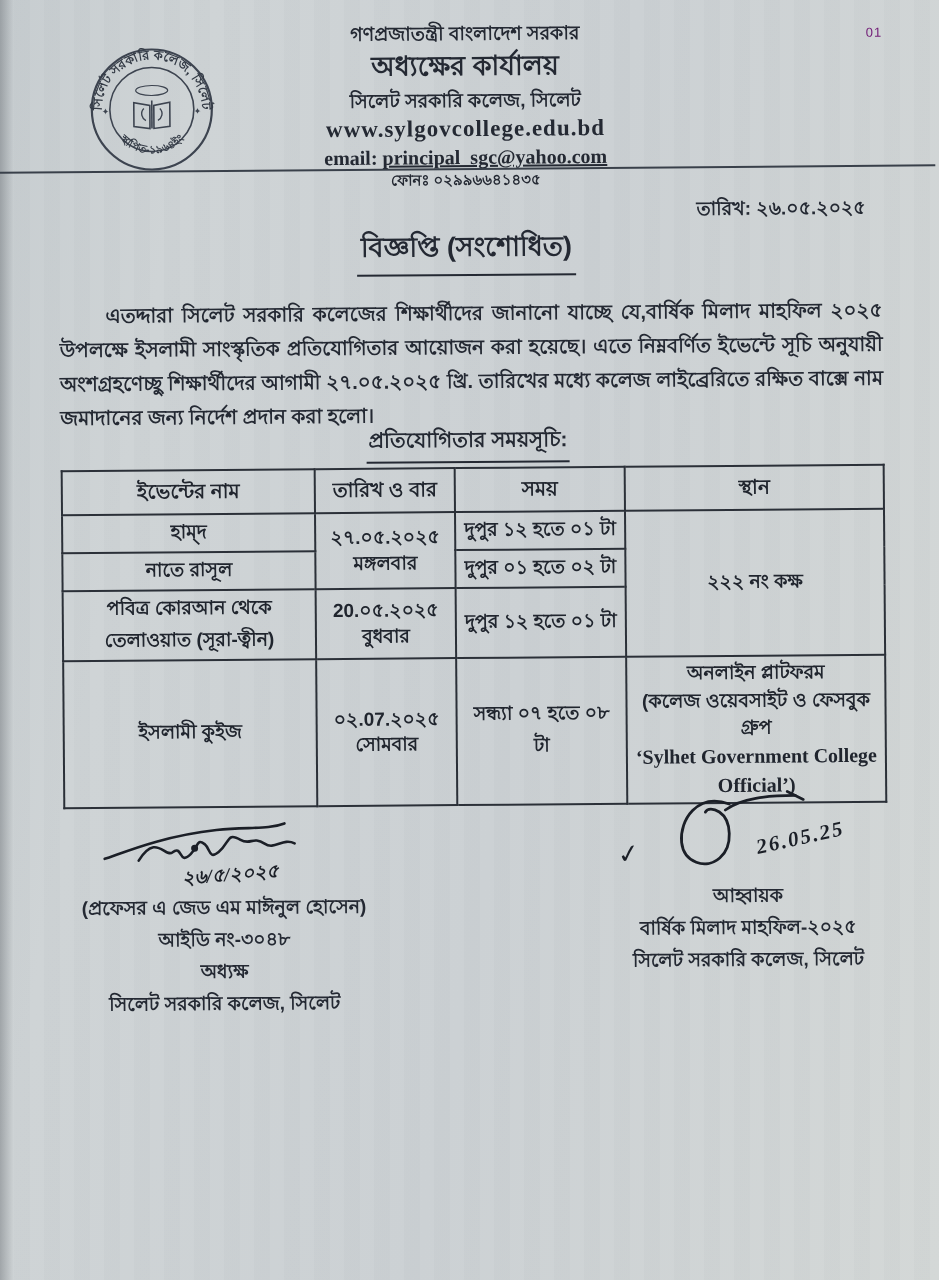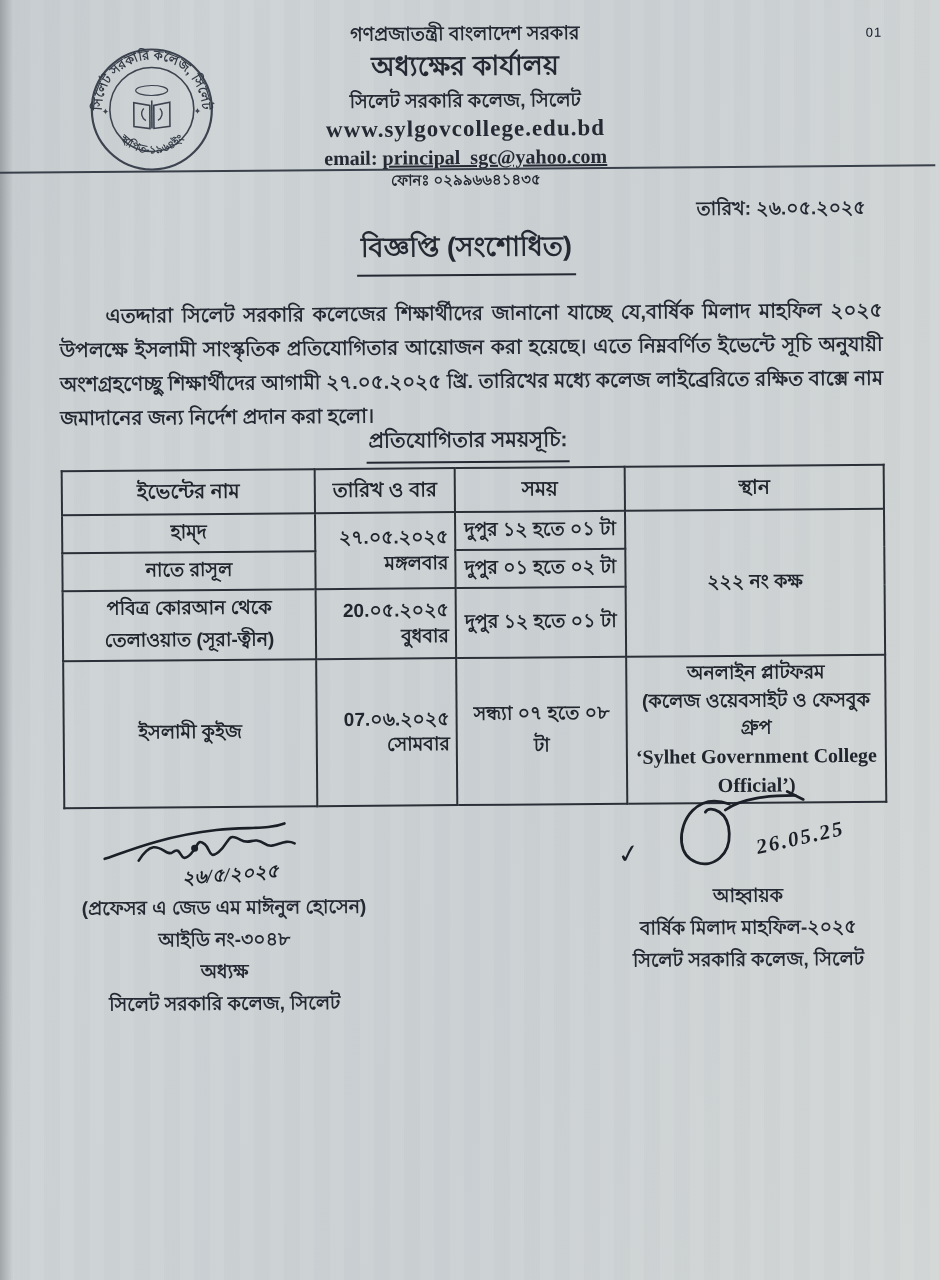--- a/index.html
+++ b/index.html
@@ -15,21 +15,21 @@
   }
   .edge-shadow{
     position:absolute;left:0;top:0;bottom:0;width:14px;pointer-events:none;
     background:linear-gradient(90deg,rgba(40,45,52,.28),rgba(40,45,52,0));
   }
   .sheet{
     position:absolute;inset:0;
     transform:rotate(-0.45deg);
     transform-origin:50% 50%;
   }
-  .pagenum{position:absolute;top:28px;right:52px;font-size:13px;color:#0f172a;letter-spacing:1px;}
+  .pagenum{position:absolute;top:28px;right:52px;font-size:13px;color:#701a75;letter-spacing:1px;}
   
   .seal{position:absolute;left:92px;top:44px;width:128px;height:126px;}
   .head{position:absolute;left:0;right:0;top:22px;text-align:center;line-height:1.25;}
   .h-gov{font-size:19px;font-weight:700;}
   .h-office{font-size:27px;font-weight:700;margin-top:4px;}
   .h-college{font-size:19px;font-weight:700;margin-top:5px;}
   .h-web{font-family:"Liberation Serif","DejaVu Serif",serif;font-size:23px;font-weight:700;letter-spacing:1px;margin-top:3px;}
   .h-mail{font-family:"Liberation Serif","DejaVu Serif",serif;font-size:20px;font-weight:700;margin-top:1px;}
   .h-mail .addr{text-decoration:underline;}
   .h-phone{font-size:15px;font-weight:700;margin-top:1px;}
@@ -49,21 +49,21 @@
     position:absolute;left:62px;top:467px;width:822px;
     border-collapse:collapse;table-layout:fixed;
     font-size:19px;font-weight:700;color:#20252e;
   }
   table.sch th,table.sch td{
     border:2px solid #2b3038;text-align:center;vertical-align:middle;padding:2px 6px;
   }
   table.sch th{font-size:20px;}
   .c1{width:253px}.c2{width:140px}.c3{width:170px}.c4{width:259px}
   .rh{height:44px}.r1{height:30px}.r2{height:28px}.r3{height:60px}.r4{height:113px}
-  .two-line span{display:block;line-height:1.35;text-align:right;}
+  .two-line span{display:block;line-height:1.35;}
   .venue-online span{display:block;line-height:1.45;}
   .venue-online .eng{font-family:"Liberation Serif","DejaVu Serif",serif;font-size:20px;}
   
   .sig-left{position:absolute;left:52px;top:812px;width:340px;text-align:center;}
   .sig-right{position:absolute;left:578px;top:792px;width:336px;text-align:center;}
   .sig-art{position:relative;height:78px;}
   .sig-svg{position:absolute;left:50%;transform:translateX(-50%);top:0;}
   .hand-date{
     font-family:"Liberation Serif","DejaVu Serif",serif;font-style:italic;font-weight:700;
     color:#1b1f27;
@@ -160,21 +160,21 @@
       <td>পবিত্র কোরআন থেকে তেলাওয়াত (সূরা-ত্বীন)</td>
       <td class="two-line">
         <span>20.০৫.২০২৫</span>
         <span>বুধবার</span>
       </td>
       <td>দুপুর ১২ হতে ০১ টা</td>
     </tr>
     <tr class="r4">
       <td>ইসলামী কুইজ</td>
       <td class="two-line">
-        <span>07.০৬.২০২৫</span>
+        <span>০২.07.২০২৫</span>
         <span>সোমবার</span>
       </td>
       <td>সন্ধ্যা ০৭ হতে ০৮ টা</td>
       <td class="venue-online">
         <span>অনলাইন প্লাটফরম</span>
         <span>(কলেজ ওয়েবসাইট ও ফেসবুক গ্রুপ</span>
         <span class="eng">‘Sylhet Government College</span>
         <span class="eng">Official’)</span>
       </td>
     </tr>

